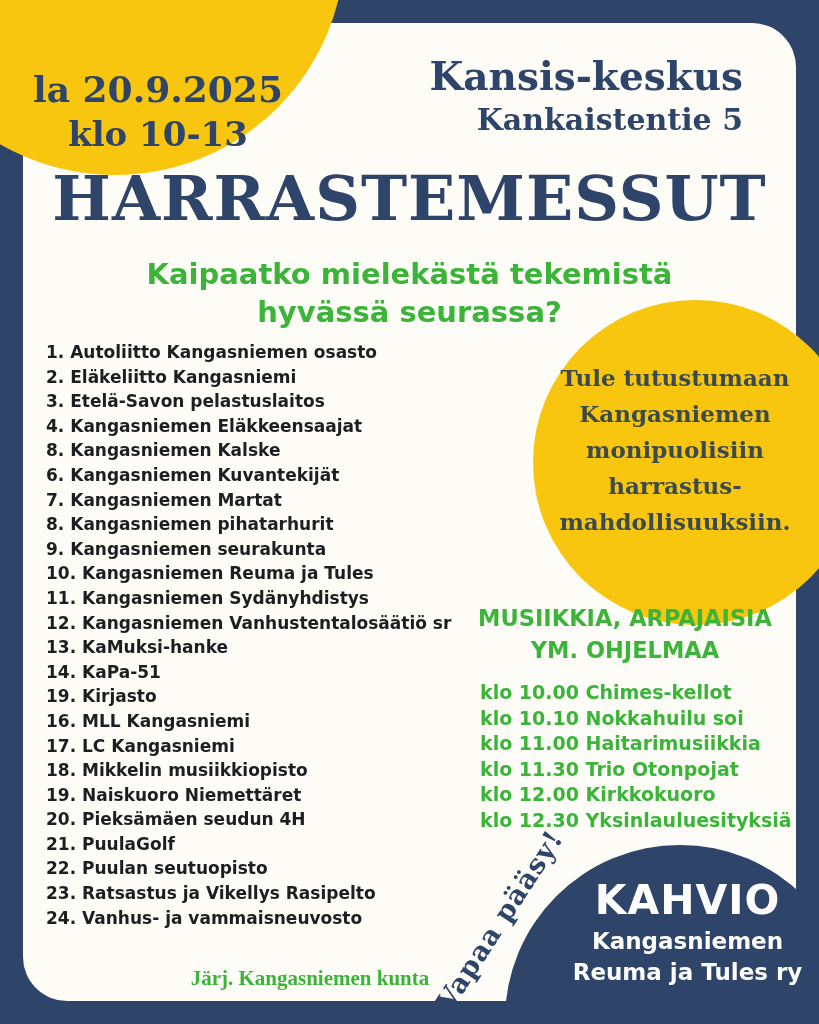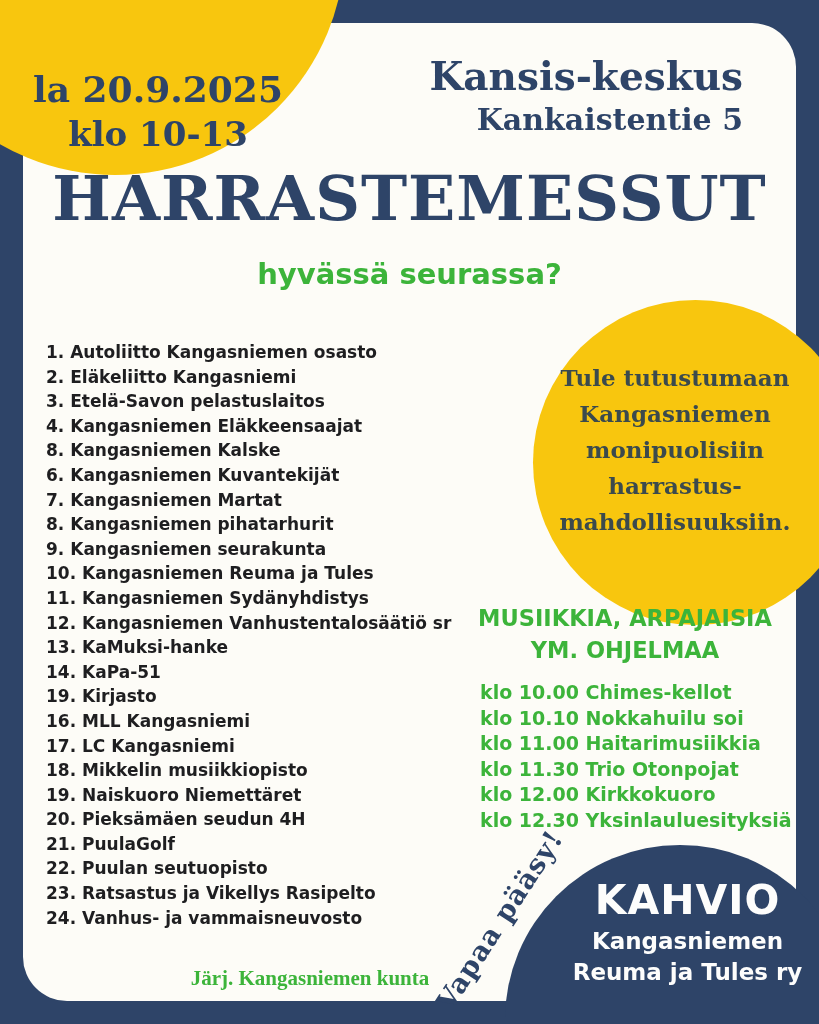--- a/index.html
+++ b/index.html
@@ -113,20 +113,21 @@
   </div>
 
   <div class="venue">
     <div class="name">Kansis-keskus</div>
     <div class="addr">Kankaistentie 5</div>
   </div>
 
   <div class="title">HARRASTEMESSUT</div>
 
   <div class="subtitle">
+    <div>Kaipaatko mielekästä tekemistä</div>
     <div>hyvässä seurassa?</div>
   </div>
 
   <div class="exhibitors">
     <ul class="ex-list">
         <li class="ex-item">1. Autoliitto Kangasniemen osasto</li>
         <li class="ex-item">2. Eläkeliitto Kangasniemi</li>
         <li class="ex-item">3. Etelä-Savon pelastuslaitos</li>
         <li class="ex-item">4. Kangasniemen Eläkkeensaajat</li>
         <li class="ex-item">8. Kangasniemen Kalske</li>

